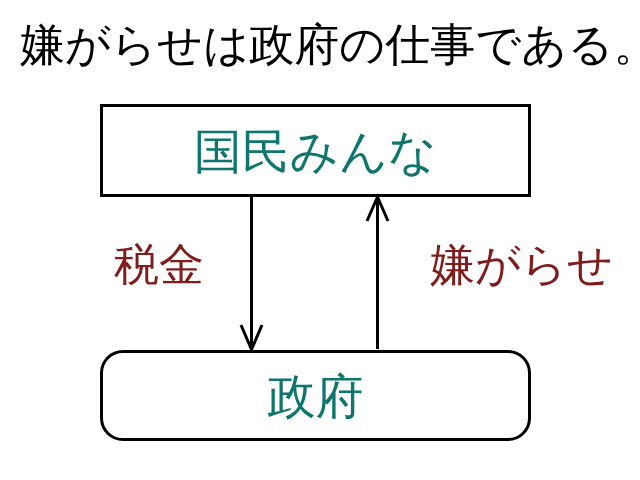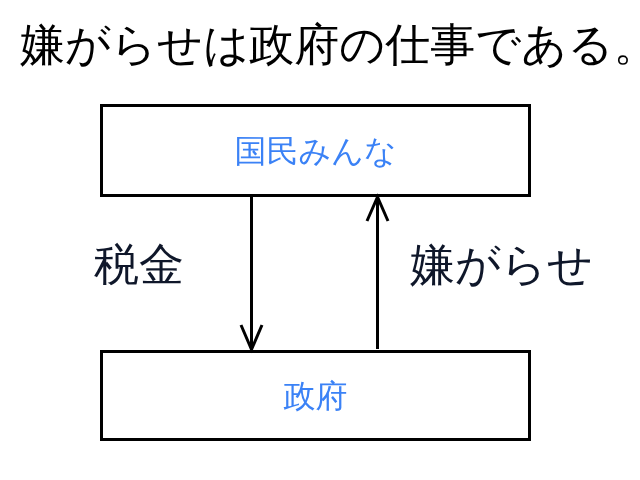--- a/index.html
+++ b/index.html
@@ -35,56 +35,58 @@
   .node-box {
     position: absolute;
     box-sizing: border-box;
     border: 3px solid #000000;
     background: #ffffff;
     display: flex;
     align-items: center;
     justify-content: center;
   }
   .node-box .node-label {
-    font-size: 32px;
+    font-size: 48px;
     line-height: 52px;
     white-space: nowrap;
-    color: #3b82f6;
+    color: #0f766e;
   }
 
   #box-people {
     left: 100px;
     top: 104px;
     width: 431px;
     height: 93px;
   }
   #box-government {
     left: 100px;
     top: 350px;
     width: 431px;
     height: 91px;
+    border-radius: 23px;
   }
 
   
   .arrow-layer {
     position: absolute;
     left: 0;
     top: 0;
     width: 640px;
     height: 480px;
     pointer-events: none;
   }
 
   
   .edge-label {
     position: absolute;
     font-size: 45px;
     line-height: 50px;
     white-space: nowrap;
-    color: #0f172a;
+    color: #7f1d1d;
+    margin-left: 20px;
   }
   #label-tax {
     left: 94px;
     top: 240px;
   }
   #label-harassment {
     left: 410px;
     top: 240px;
     text-align: center;
   }

